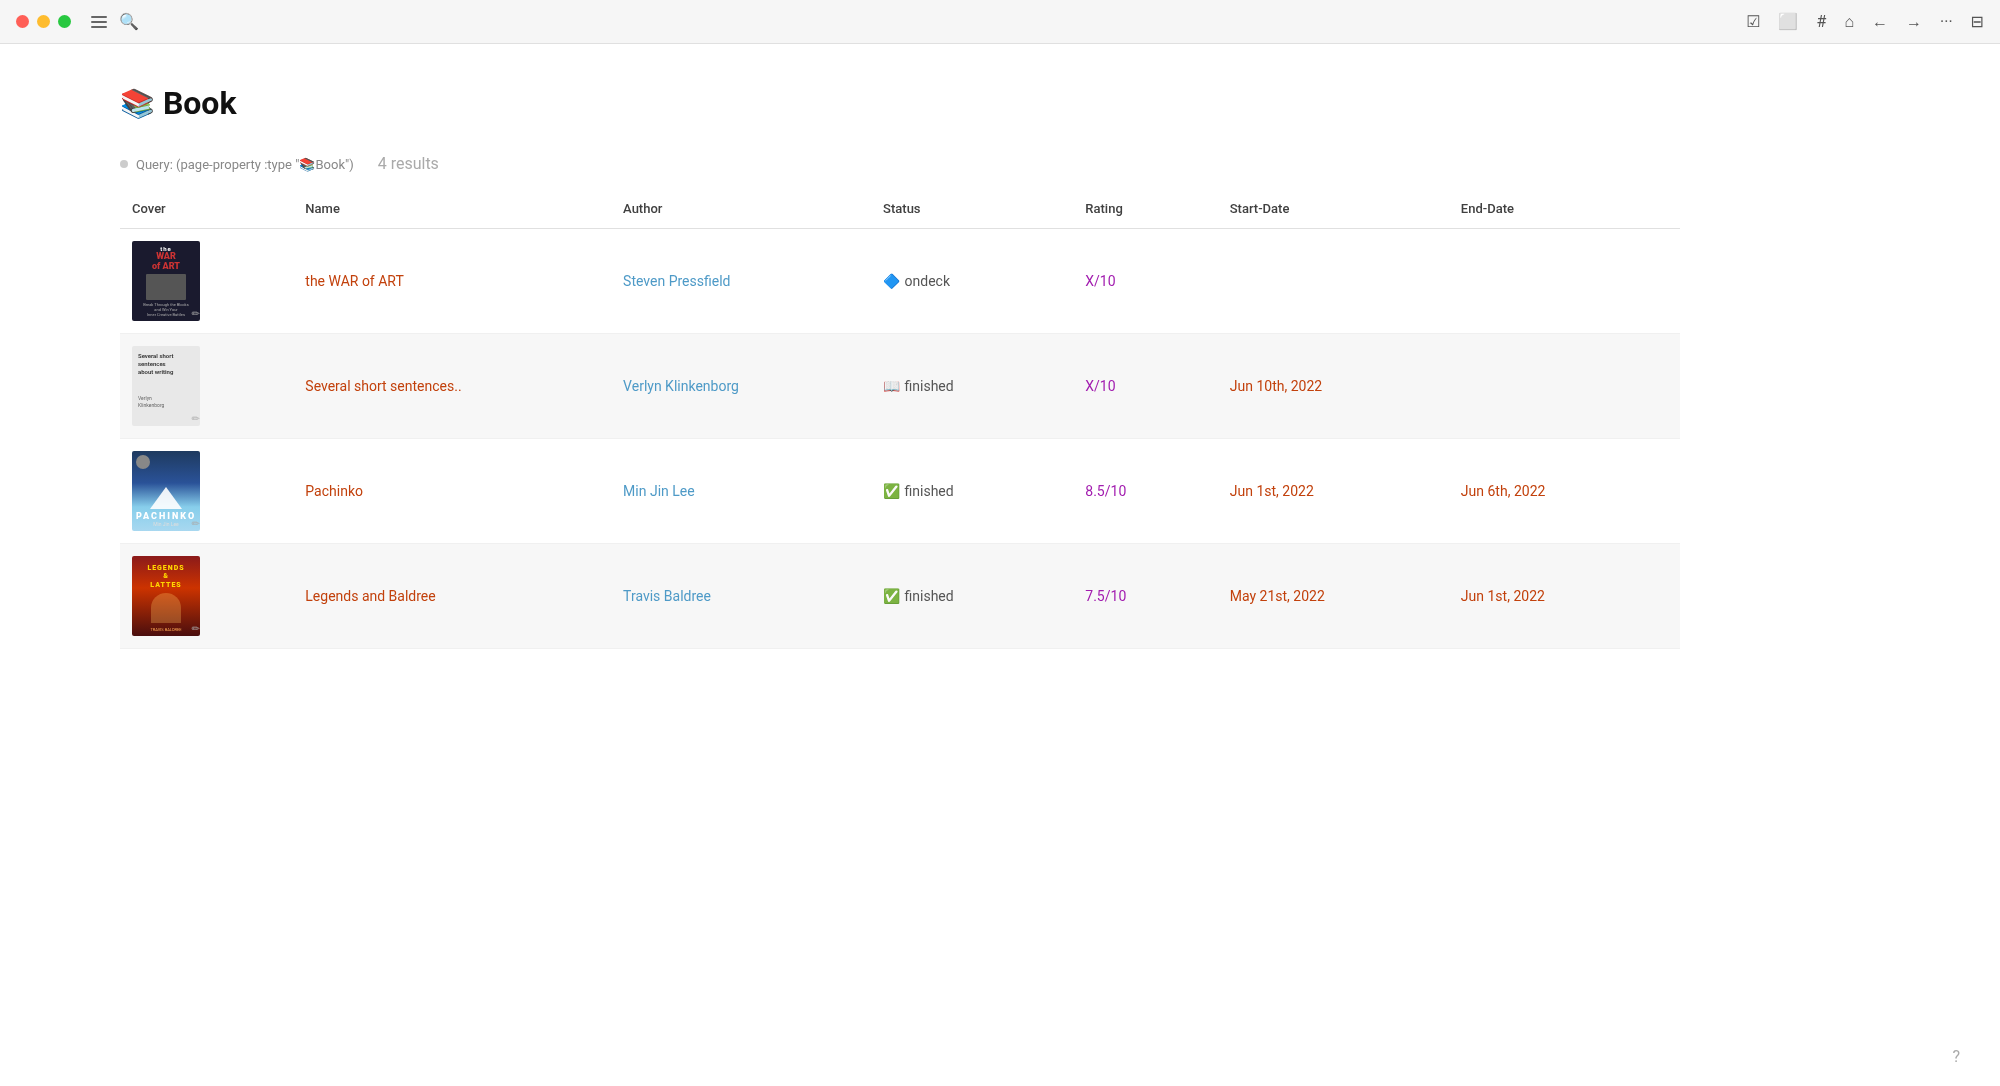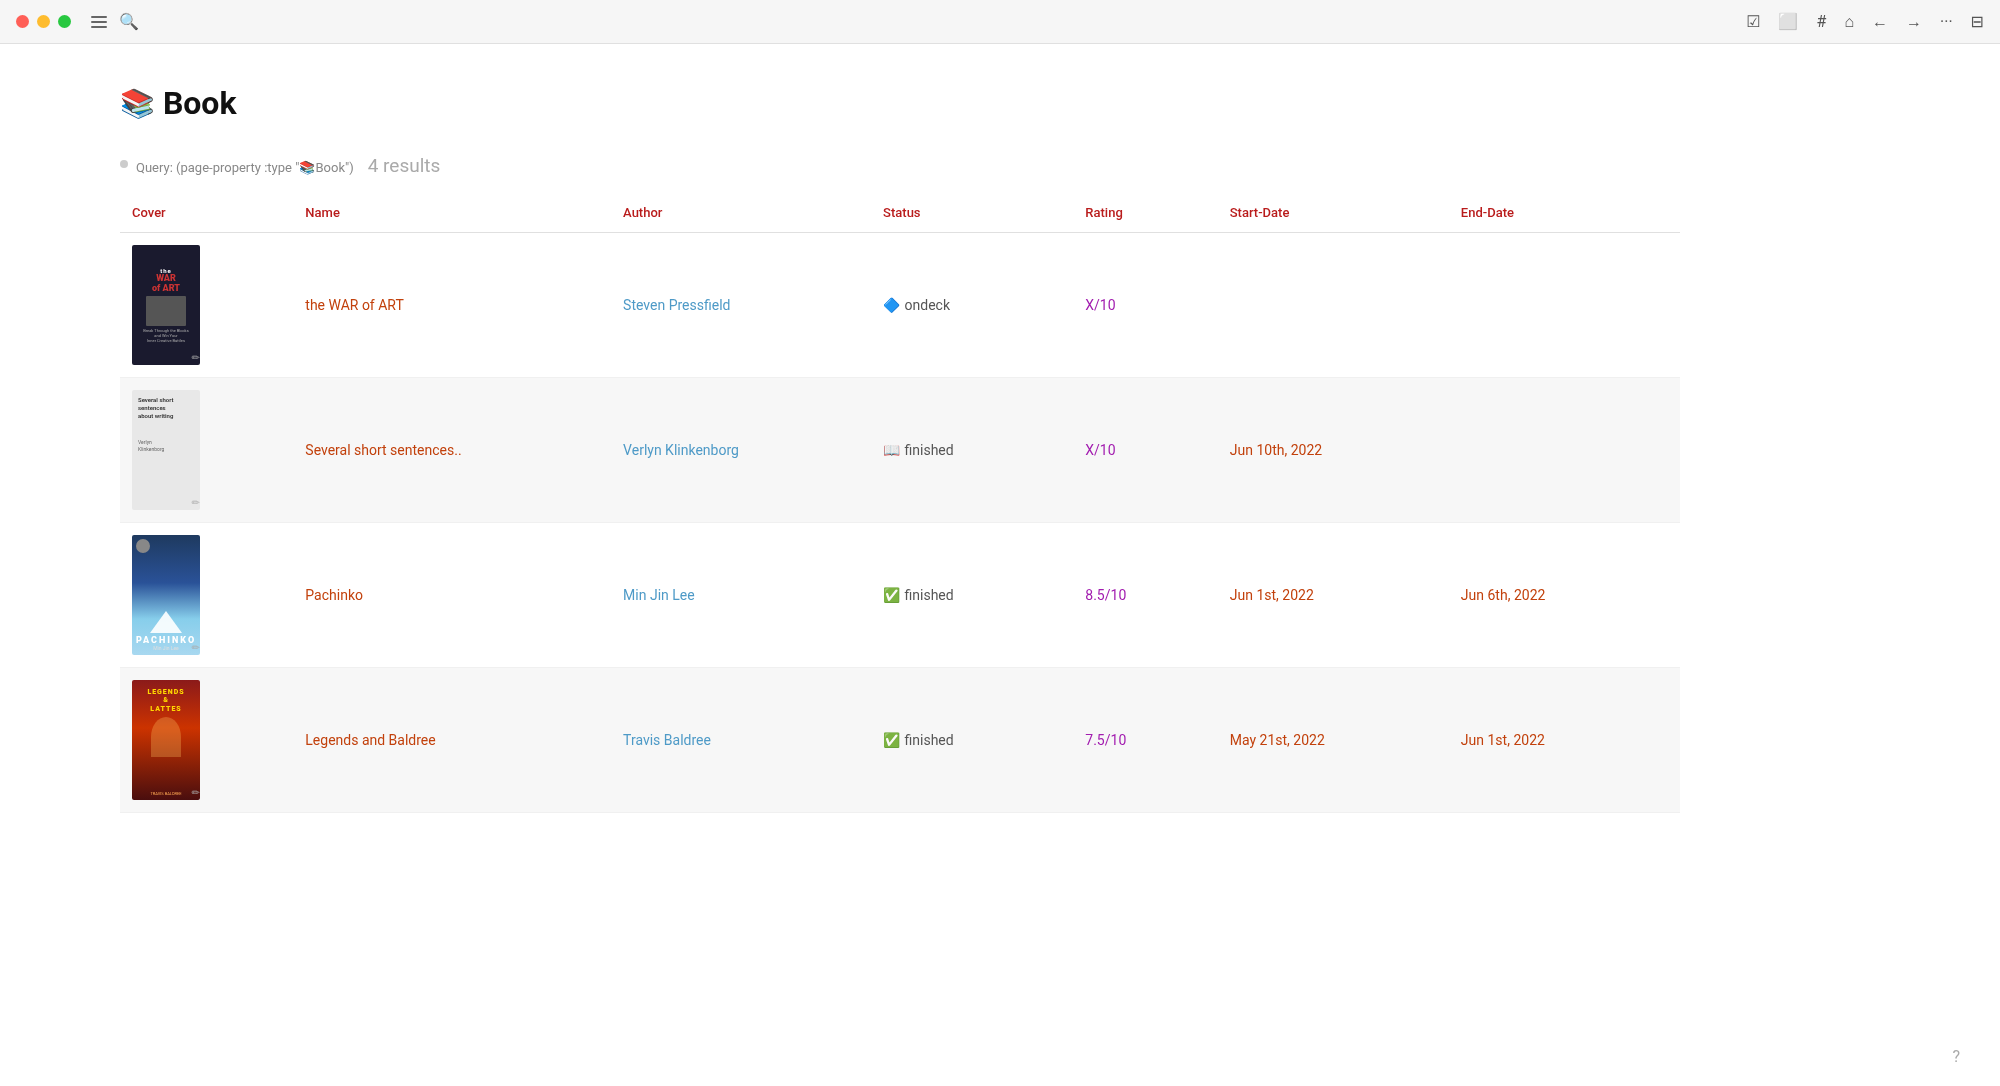--- a/index.html
+++ b/index.html
@@ -116,23 +116,23 @@
       border-radius: 50%;
       background: #ccc;
       margin-top: 6px;
       flex-shrink: 0;
     }
     .query-text {
       font-size: 13px;
       color: #888;
     }
     .query-results {
-      font-size: 19px;
+      font-size: 16px;
       color: #aaa;
-      margin-left: 10px;
+      margin-left: 20px;
     }
 
     .set-properties-row {
       display: flex;
       align-items: center;
       gap: 6px;
       margin-bottom: 24px;
       margin-left: 16px;
     }
     .set-properties-label {
@@ -151,21 +151,21 @@
       width: 100%;
       border-collapse: collapse;
     }
     .books-table thead tr {
       border-bottom: 1px solid #e0e0e0;
     }
     .books-table th {
       text-align: left;
       font-size: 13px;
       font-weight: 500;
-      color: #b91c1c;
+      color: #404040;
       padding: 8px 12px 12px 12px;
     }
     .books-table th.col-cover { width: 120px; }
     .books-table th.col-name { width: 220px; }
     .books-table th.col-author { width: 180px; }
     .books-table th.col-status { width: 140px; }
     .books-table th.col-rating { width: 100px; }
     .books-table th.col-startdate { width: 160px; }
     .books-table th.col-enddate { width: 160px; }
 
@@ -180,21 +180,21 @@
       font-size: 14px;
       vertical-align: middle;
     }
 
     .book-cover-wrapper {
       position: relative;
       width: 70px;
     }
     .book-cover {
       width: 68px;
-      height: 120px;
+      height: 80px;
       border-radius: 2px;
       overflow: hidden;
       position: relative;
     }
 
     
     .cover-war-of-art {
       background: #1a1a2e;
       display: flex;
       flex-direction: column;

